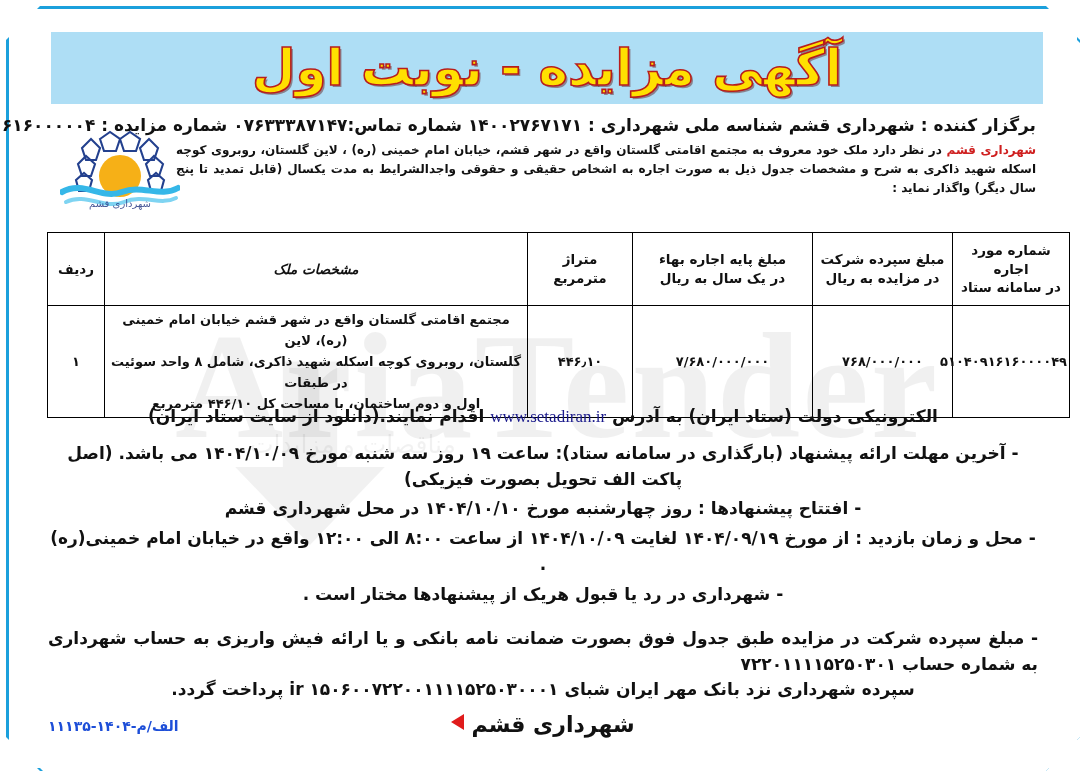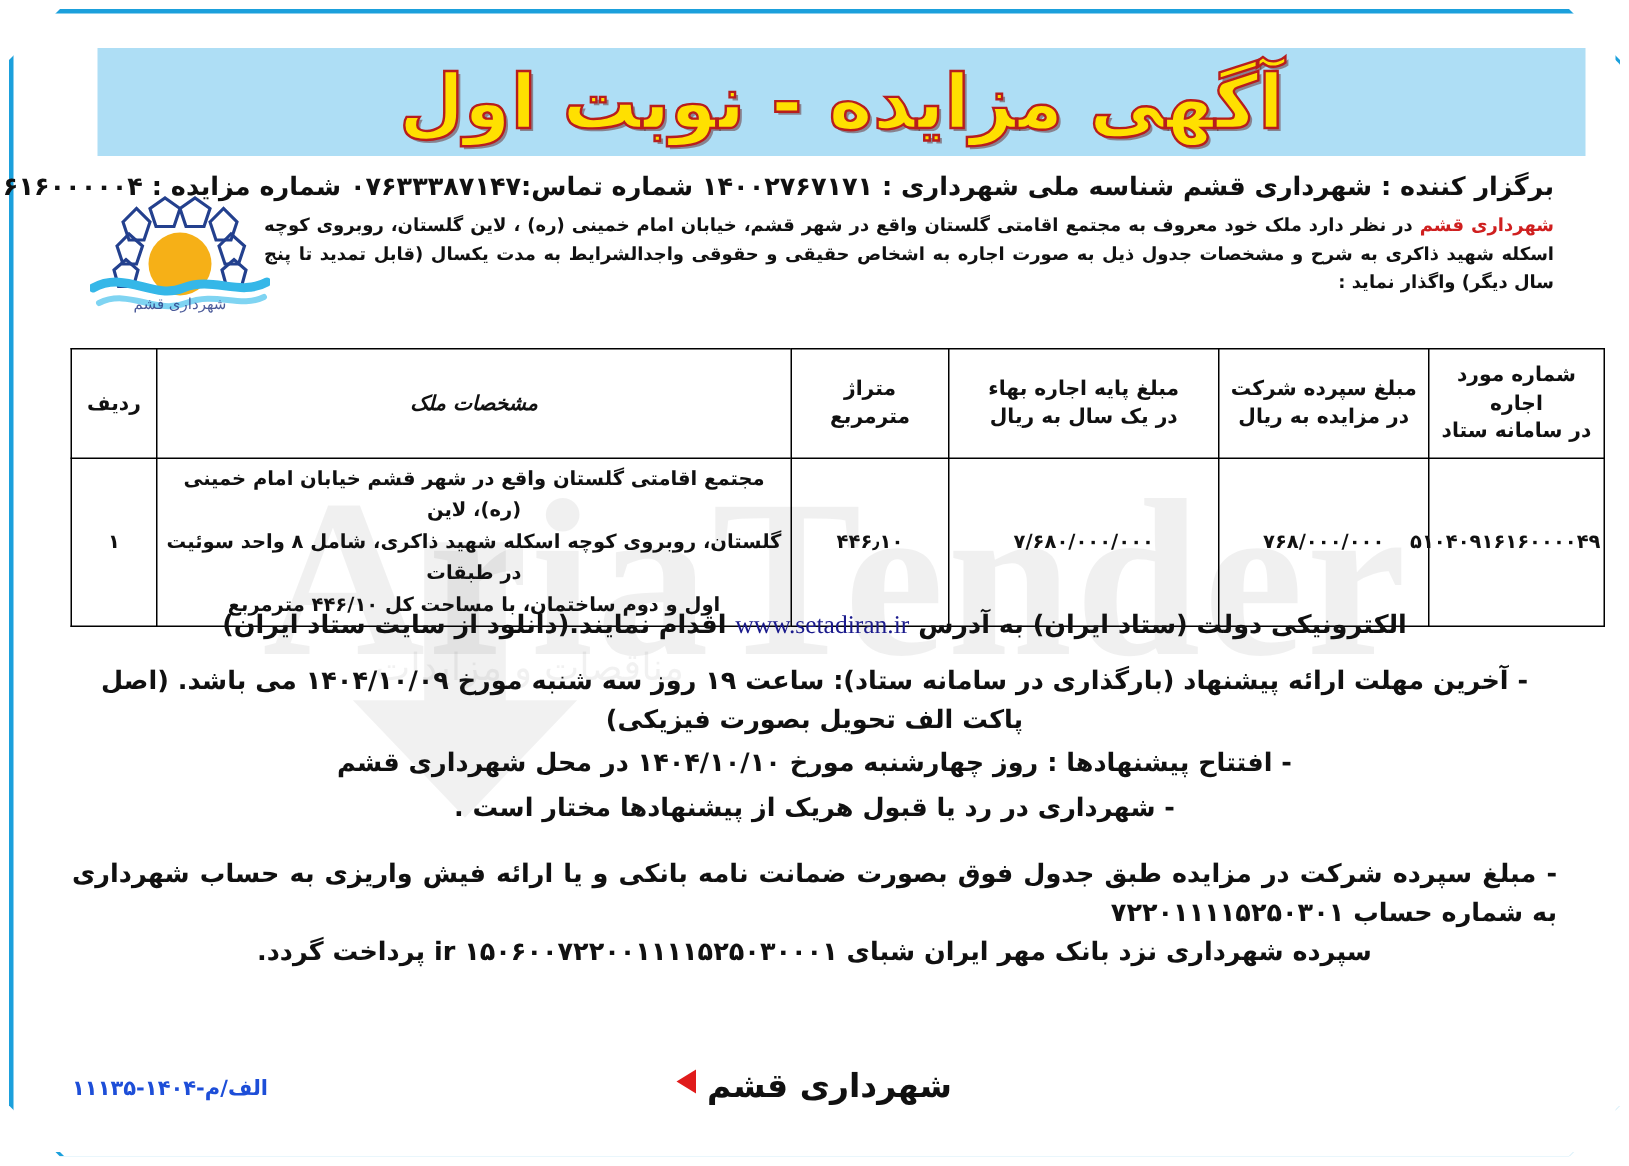--- a/index.html
+++ b/index.html
@@ -45,21 +45,21 @@
   #wm-sub{
     position:absolute;left:250px;top:430px;
     font-size:25px;color:#000;opacity:.05;direction:rtl;white-space:nowrap;
   }
 
   
   #content{position:absolute;left:0;top:0;width:1086px;height:777px;z-index:3;}
 
   
   #banner{
-    position:absolute;left:65px;top:32px;width:992px;height:72px;
+    position:absolute;left:51px;top:32px;width:992px;height:72px;
     background:#aedef5;
   }
   #banner-title{
     position:absolute;left:0;top:0;width:992px;height:72px;
     display:flex;align-items:center;justify-content:center;
     font-size:50px;font-weight:700;color:#ffe000;
     letter-spacing:1px;white-space:nowrap;
     -webkit-text-stroke:1.6px #b81d1d;
     text-shadow:2px 2px 0 rgba(90,20,20,.45);
   }
@@ -219,20 +219,21 @@
     <div class="blk just">
       <div class="ctr">
         <span>الکترونیکی دولت (ستاد ایران) به آدرس </span><span class="lnk">www.setadiran.ir</span><span> اقدام نمایند.(دانلود از سایت ستاد ایران)</span>
       </div>
     </div>
 
     <div class="sp6"></div>
 
     <div class="blk ctr">- آخرین مهلت ارائه پیشنهاد (بارگذاری در سامانه ستاد): ساعت ۱۹ روز سه شنبه مورخ ۱۴۰۴/۱۰/۰۹ می باشد. (اصل پاکت الف تحویل بصورت فیزیکی)</div>
     <div class="blk ctr">- افتتاح پیشنهادها : روز چهارشنبه مورخ ۱۴۰۴/۱۰/۱۰ در محل شهرداری قشم</div>
+    <div class="blk ctr">- محل و زمان بازدید : از مورخ ۱۴۰۴/۰۹/۱۹ لغایت ۱۴۰۴/۱۰/۰۹ از ساعت ۸:۰۰ الی ۱۲:۰۰ واقع در خیابان امام خمینی(ره) .</div>
     <div class="blk ctr">- شهرداری در رد یا قبول هریک از پیشنهادها مختار است .</div>
 
     <div class="sp6"></div>
 
 
     <div class="sp6"></div>
 
     <div class="blk just">
       <div>- مبلغ سپرده شرکت در مزایده طبق جدول فوق بصورت ضمانت نامه بانکی و یا ارائه فیش واریزی به حساب شهرداری به شماره حساب ۷۲۲۰۱۱۱۱۵۲۵۰۳۰۱</div>
       <div class="ctr">

